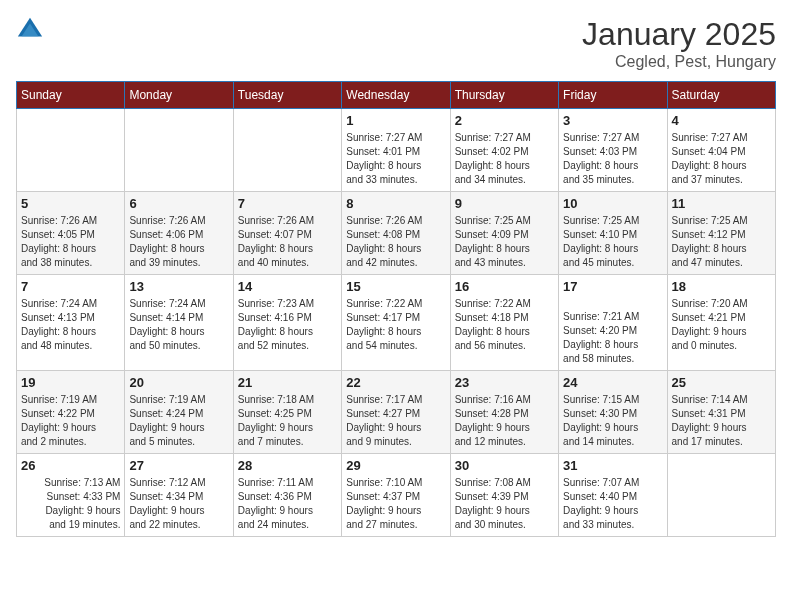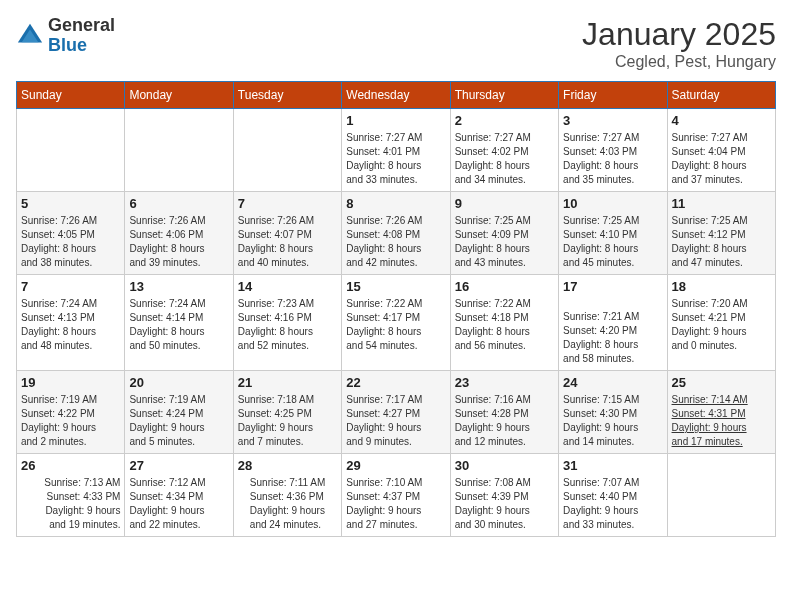--- a/index.html
+++ b/index.html
@@ -44,21 +44,21 @@
     .location {
       font-size: 16px;
       color: #555;
     }
     .calendar {
       width: 100%;
       border-collapse: collapse;
       font-size: 11px;
     }
     .calendar thead th {
-      background: #c2410c;
+      background: #7f1d1d;
       color: #fff;
       padding: 6px 4px;
       text-align: left;
       font-size: 12px;
       font-weight: normal;
       border: 1px solid #2a75b8;
     }
     .calendar tbody td {
       border: 1px solid #ccc;
       vertical-align: top;
@@ -87,24 +87,20 @@
   </style>
 </head>
 <body>
 
 <div class="header">
   <div class="logo">
     <svg class="logo-icon" viewBox="0 0 30 30">
       <polygon points="15,2 28,22 2,22" fill="#1a6fad"></polygon>
       <polygon points="15,8 24,22 6,22" fill="#4a9fd4" opacity="0.6"></polygon>
     </svg>
-    <div class="logo-text">
-      <span class="logo-general">General</span><br>
-      <span class="logo-blue">Blue</span>
-    </div>
   </div>
   <div class="title-block">
     <div class="month-title">January 2025</div>
     <div class="location">Cegled, Pest, Hungary</div>
   </div>
 </div>
 
 <table class="calendar">
   <thead>
     <tr>
@@ -291,21 +287,21 @@
         </td>
         <td>
           <div class="day-number">24</div>
           <div class="day-info" style="white-space: pre-line;">Sunrise: 7:15 AM
 Sunset: 4:30 PM
 Daylight: 9 hours
 and 14 minutes.</div>
         </td>
         <td>
           <div class="day-number">25</div>
-          <div class="day-info" style="white-space: pre-line; text-decoration: underline;">Sunrise: 7:14 AM
+          <div class="day-info" style="white-space: pre-line;">Sunrise: 7:14 AM
 Sunset: 4:31 PM
 Daylight: 9 hours
 and 17 minutes.</div>
         </td>
       </tr>
       <tr>
         <td>
           <div class="day-number">26</div>
           <div class="day-info" style="white-space: pre-line; text-align: right;">Sunrise: 7:13 AM
 Sunset: 4:33 PM
@@ -314,21 +310,21 @@
         </td>
         <td>
           <div class="day-number">27</div>
           <div class="day-info" style="white-space: pre-line;">Sunrise: 7:12 AM
 Sunset: 4:34 PM
 Daylight: 9 hours
 and 22 minutes.</div>
         </td>
         <td>
           <div class="day-number">28</div>
-          <div class="day-info" style="white-space: pre-line; margin-left: 12px;">Sunrise: 7:11 AM
+          <div class="day-info" style="white-space: pre-line;">Sunrise: 7:11 AM
 Sunset: 4:36 PM
 Daylight: 9 hours
 and 24 minutes.</div>
         </td>
         <td>
           <div class="day-number">29</div>
           <div class="day-info" style="white-space: pre-line;">Sunrise: 7:10 AM
 Sunset: 4:37 PM
 Daylight: 9 hours
 and 27 minutes.</div>

